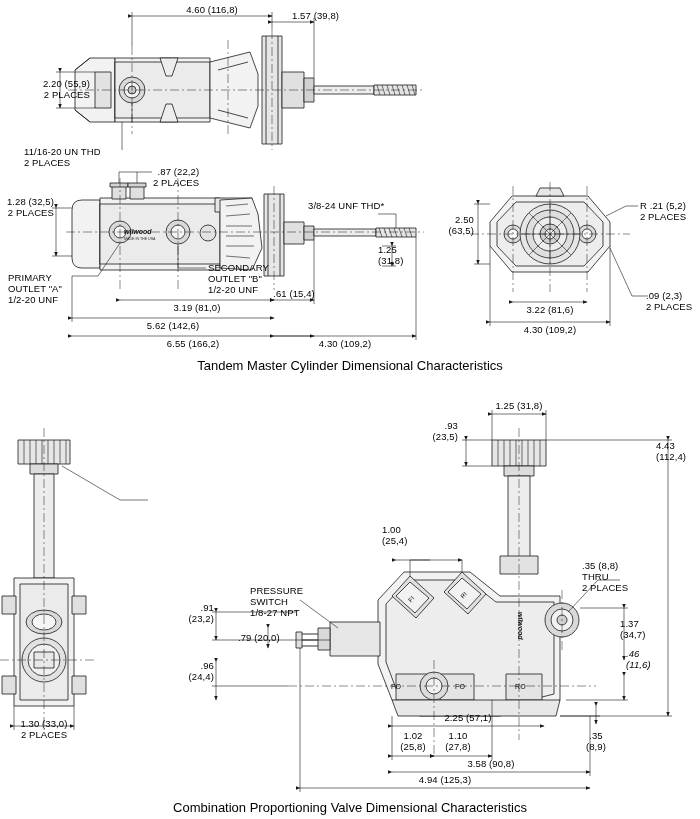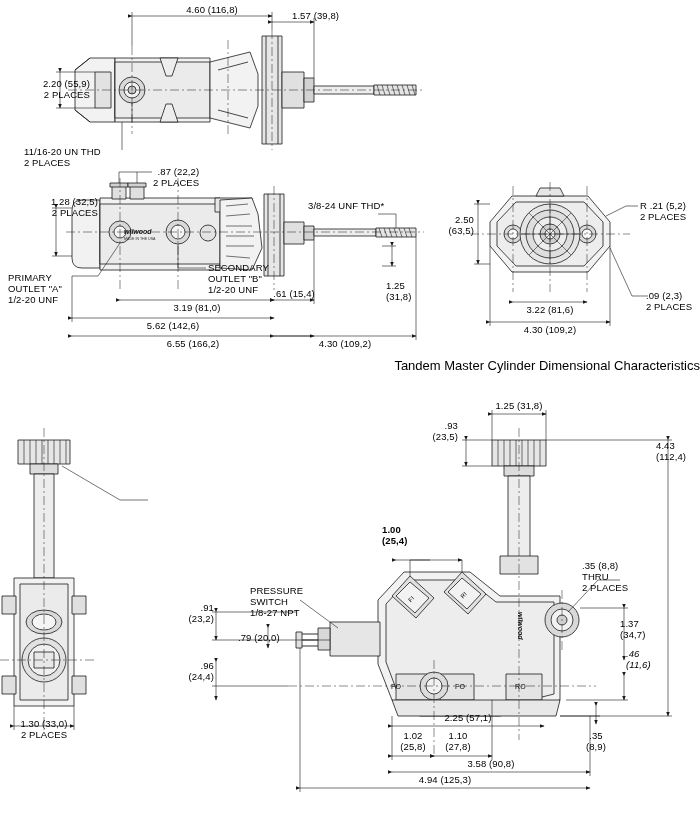--- a/index.html
+++ b/index.html
@@ -366,24 +366,24 @@
 </svg>
 
 <div class="dimtxt c" style="left:152px;top:4px;width:120px;">4.60 (116,8)</div>
 <div class="dimtxt" style="left:292px;top:10px;">1.57 (39,8)</div>
 <div class="dimtxt r" style="left:0px;top:78px;width:54px;padding-left:36px;">2.20 (55,9)
 2 PLACES</div>
 <div class="dimtxt" style="left:24px;top:146px;">11/16-20 UN THD
 2 PLACES</div>
 <div class="dimtxt" style="left:153px;top:166px;text-align:right;">.87 (22,2)
 2 PLACES</div>
-<div class="dimtxt r" style="left:0px;top:196px;width:54px;margin-left:44px;">1.28 (32,5)
+<div class="dimtxt r" style="left:0px;top:196px;width:54px;">1.28 (32,5)
 2 PLACES</div>
 <div class="dimtxt" style="left:308px;top:200px;">3/8-24 UNF THD*</div>
-<div class="dimtxt" style="left:386px;top:244px;margin-top:36px;">1.25
+<div class="dimtxt" style="left:378px;top:244px;">1.25
 (31,8)</div>
 <div class="dimtxt" style="left:8px;top:272px;">PRIMARY
 OUTLET "A"
 1/2-20 UNF</div>
 <div class="dimtxt" style="left:208px;top:262px;">SECONDARY
 OUTLET "B"
 1/2-20 UNF</div>
 <div class="dimtxt c" style="left:254px;top:288px;width:80px;">.61 (15,4)</div>
 <div class="dimtxt c" style="left:147px;top:302px;width:100px;">3.19 (81,0)</div>
 <div class="dimtxt c" style="left:123px;top:320px;width:100px;">5.62 (142,6)</div>
@@ -393,28 +393,28 @@
 (63,5)</div>
 <div class="dimtxt" style="left:640px;top:200px;">R .21 (5,2)
 2 PLACES</div>
 <div class="dimtxt c" style="left:500px;top:304px;width:100px;">3.22 (81,6)</div>
 <div class="dimtxt" style="left:646px;top:290px;">.09 (2,3)
 2 PLACES</div>
 <div class="dimtxt c" style="left:500px;top:324px;width:100px;">4.30 (109,2)</div>
 <div class="brand" style="position:absolute;left:124px;top:228px;">wilwood</div>
 <div style="position:absolute;left:124px;top:237px;font-size:3.6px;color:#333;">MADE IN THE USA</div>
 
-<div class="caption" style="top:358px;text-align:right;">Tandem Master Cylinder Dimensional Characteristics</div>
+<div class="caption" style="top:358px;">Tandem Master Cylinder Dimensional Characteristics</div>
 
 <div class="dimtxt c" style="left:469px;top:400px;width:100px;">1.25 (31,8)</div>
 <div class="dimtxt r" style="left:398px;top:420px;width:60px;">.93
 (23,5)</div>
 <div class="dimtxt" style="left:656px;top:440px;">4.43
 (112,4)</div>
-<div class="dimtxt" style="left:382px;top:524px;font-weight:bold;">1.00
+<div class="dimtxt" style="left:382px;top:524px;">1.00
 (25,4)</div>
 <div class="dimtxt" style="left:582px;top:560px;">.35 (8,8)
 THRU
 2 PLACES</div>
 <div class="dimtxt" style="left:250px;top:585px;">PRESSURE
 SWITCH
 1/8-27 NPT</div>
 <div class="dimtxt r" style="left:168px;top:602px;width:46px;">.91
 (23,2)</div>
 <div class="dimtxt" style="left:238px;top:632px;">.79 (20,0)</div>
@@ -436,14 +436,15 @@
 <div class="dimtxt c" style="left:441px;top:758px;width:100px;">3.58 (90,8)</div>
 <div class="dimtxt c" style="left:395px;top:774px;width:100px;">4.94 (125,3)</div>
 
 <div class="dimtxt" style="left:391px;top:681px;font-size:7px;">FO</div>
 <div class="dimtxt" style="left:455px;top:681px;font-size:7px;">FO</div>
 <div class="dimtxt" style="left:515px;top:681px;font-size:7px;">RO</div>
 <div class="dimtxt" style="left:409px;top:594px;font-size:6px;transform:rotate(-45deg);">FI</div>
 <div class="dimtxt" style="left:461px;top:590px;font-size:6px;transform:rotate(-45deg);">RI</div>
 <div class="brand" style="position:absolute;left:524px;top:612px;transform:rotate(90deg);transform-origin:left top;">wilwood</div>
 
+<div class="caption" style="top:800px;">Combination Proportioning Valve Dimensional Characteristics</div>
 
 </div>
 
 </body></html>

